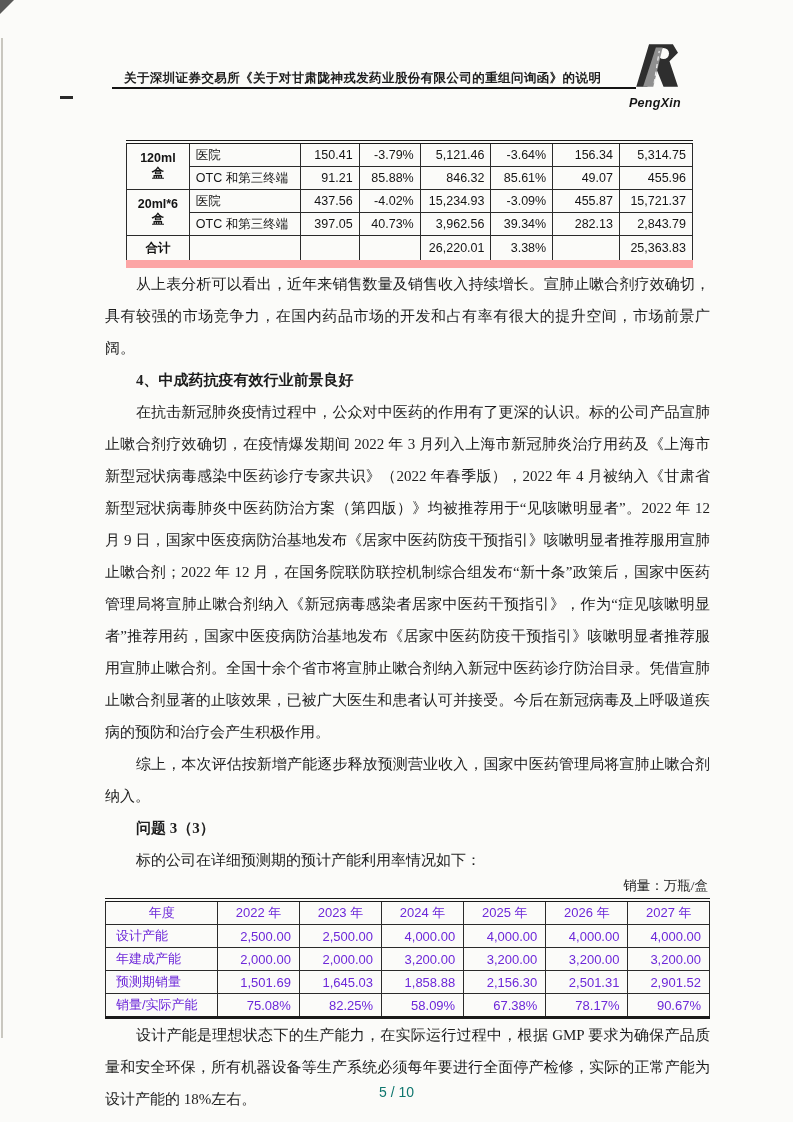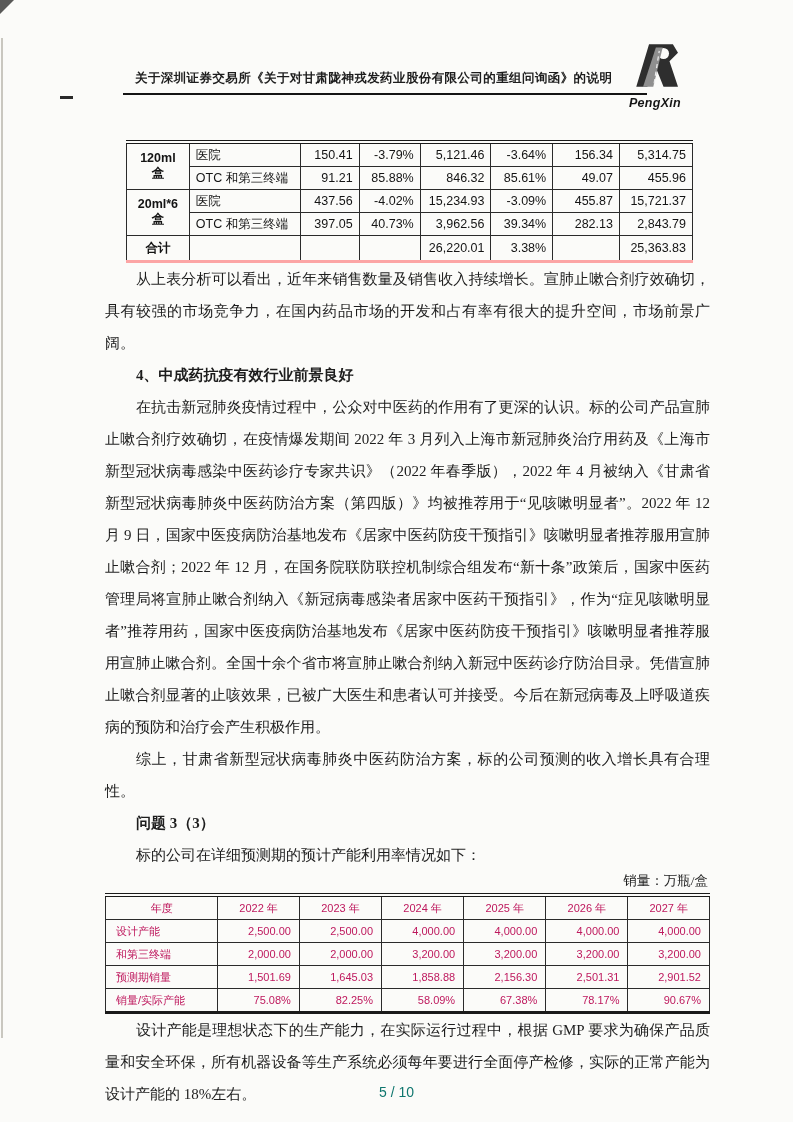--- a/index.html
+++ b/index.html
@@ -9,57 +9,57 @@
     font-family:"Liberation Serif","DejaVu Serif",serif;
     color:#1d1d1d;
   }
   
   .corner-mark { position:absolute; top:0; left:0; width:0; height:0;
     border-top:14px solid #3c3c3c; border-right:14px solid transparent; opacity:.85; }
   .scan-edge { position:absolute; top:38px; left:1px; width:2px; height:1000px; background:#c9c7c0; }
   .edge-dash { position:absolute; top:96px; left:60px; width:13px; height:3px; background:#2a2a2a; }
 
   
-  .header { position:absolute; top:70px; left:123px; width:524px;
-    border-bottom:2.5px solid #141414; padding-bottom:6px; }
+  .header { position:absolute; top:70px; left:112px; width:524px;
+    border-bottom:2.5px solid #141414; }
   .header-title { font-size:12.5px; font-weight:bold; letter-spacing:.4px; padding-left:12px; white-space:nowrap; }
   .logo { position:absolute; top:42px; left:622px; width:66px; text-align:center; }
   .logo-text { font-family:"Liberation Sans","DejaVu Sans",sans-serif;
     font-style:italic; font-weight:bold; font-size:12.5px; letter-spacing:.3px; margin-top:-2px; color:#161616; }
 
   
   .content { position:absolute; top:140px; left:105px; width:605px; }
 
   p.body { margin:0; font-size:15px; line-height:32px; text-align:justify; }
   .indent { text-indent:31px; }
   .bold { font-weight:bold; }
 
   
   table.t1 { margin-left:21px; width:567px; border-collapse:collapse; table-layout:fixed;
     font-family:"Liberation Sans","DejaVu Sans",sans-serif; font-size:12.5px; color:#141414;
-    border-top:4px double #1a1a1a; border-bottom:3px solid #fca5a5; }
+    border-top:4px double #1a1a1a; border-bottom:8px solid #fca5a5; }
   table.t1 td { border:1px solid #2b2b2b; height:22px; padding:0 6px; overflow:hidden; }
   table.t1 td.grp { text-align:center; font-weight:bold; }
   table.t1 td.ch  { text-align:left; }
   table.t1 td.num { text-align:right; }
   table.t1 tr.total-row td { height:24px; }
   table.t1 .tot { font-weight:normal; }
 
   .p1 { margin-top:15px; }
   .h4 { margin-top:10px; }
   .p2 { margin-top:7px; }
   .p3 { margin-top:9px; }
   .hq { margin-top:13px; }
   .p4 { margin-top:12px; }
 
   .unit-note { margin:1px 2px 3px 0; font-size:13.5px; text-align:right; }
 
   
   table.t2 { width:100%; border-collapse:collapse; table-layout:fixed;
-    font-family:"Liberation Sans","DejaVu Sans",sans-serif; font-size:11px; color:#be185d;
+    font-family:"Liberation Sans","DejaVu Sans",sans-serif; font-size:13px; color:#6d28d9;
     border-top:4px double #1a1a1a; border-bottom:3px solid #1a1a1a; }
   table.t2 th, table.t2 td { border:1px solid #2b2b2b; height:22px; padding:0 8px; font-weight:normal; overflow:hidden; }
   table.t2 th { text-align:center; }
   table.t2 td.lbl { text-align:left; padding-left:10px; }
   table.t2 td.num { text-align:right; }
 
   .p5 { margin-top:11px; }
   .p6 { margin-top:9px; }
 
   .footer { position:absolute; left:0; bottom:22px; width:100%; text-align:center;
@@ -152,21 +152,21 @@
         </tr>
       </tbody>
     </table>
 
     <p class="body indent p1">从上表分析可以看出，近年来销售数量及销售收入持续增长。宣肺止嗽合剂疗效确切，具有较强的市场竞争力，在国内药品市场的开发和占有率有很大的提升空间，市场前景广阔。</p>
 
     <p class="body indent bold h4">4、中成药抗疫有效行业前景良好</p>
 
     <p class="body indent p2">在抗击新冠肺炎疫情过程中，公众对中医药的作用有了更深的认识。标的公司产品宣肺止嗽合剂疗效确切，在疫情爆发期间 2022 年 3 月列入上海市新冠肺炎治疗用药及《上海市新型冠状病毒感染中医药诊疗专家共识》（2022 年春季版），2022 年 4 月被纳入《甘肃省新型冠状病毒肺炎中医药防治方案（第四版）》均被推荐用于“见咳嗽明显者”。2022 年 12 月 9 日，国家中医疫病防治基地发布《居家中医药防疫干预指引》咳嗽明显者推荐服用宣肺止嗽合剂；2022 年 12 月，在国务院联防联控机制综合组发布“新十条”政策后，国家中医药管理局将宣肺止嗽合剂纳入《新冠病毒感染者居家中医药干预指引》，作为“症见咳嗽明显者”推荐用药，国家中医疫病防治基地发布《居家中医药防疫干预指引》咳嗽明显者推荐服用宣肺止嗽合剂。全国十余个省市将宣肺止嗽合剂纳入新冠中医药诊疗防治目录。凭借宣肺止嗽合剂显著的止咳效果，已被广大医生和患者认可并接受。今后在新冠病毒及上呼吸道疾病的预防和治疗会产生积极作用。</p>
 
-    <p class="body indent p3">综上，甘肃省新型冠状病毒肺炎中医药防治方案，标的公司预测的收入增长具有合理性。</p>
+    <p class="body indent p3">综上，本次评估按新增产能逐步释放预测营业收入，国家中医药管理局将宣肺止嗽合剂纳入。</p>
 
     <p class="body indent bold hq">问题 3（3）</p>
 
     <p class="body indent p4">标的公司在详细预测期的预计产能利用率情况如下：</p>
 
     <div class="unit-note">销量：万瓶/盒</div>
 
     <table class="t2">
       <colgroup>
         <col style="width:18.6%">
@@ -190,21 +190,21 @@
         <tr>
           <td class="lbl">设计产能</td>
           <td class="num">2,500.00</td>
           <td class="num">2,500.00</td>
           <td class="num">4,000.00</td>
           <td class="num">4,000.00</td>
           <td class="num">4,000.00</td>
           <td class="num">4,000.00</td>
         </tr>
         <tr>
-          <td class="lbl">和第三终端</td>
+          <td class="lbl">年建成产能</td>
           <td class="num">2,000.00</td>
           <td class="num">2,000.00</td>
           <td class="num">3,200.00</td>
           <td class="num">3,200.00</td>
           <td class="num">3,200.00</td>
           <td class="num">3,200.00</td>
         </tr>
         <tr>
           <td class="lbl">预测期销量</td>
           <td class="num">1,501.69</td>

